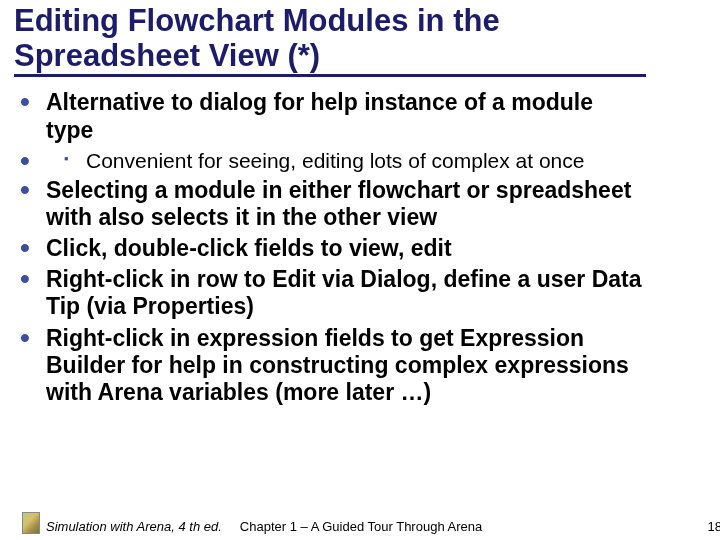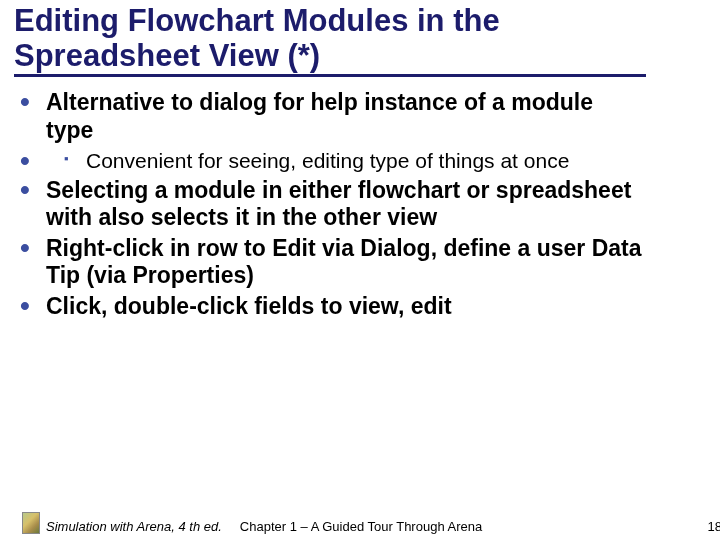--- a/index.html
+++ b/index.html
@@ -97,26 +97,27 @@
 <body>
 
 <div class="slide">
 
   <div class="title">Editing Flowchart Modules in the Spreadsheet View (*)</div>
 
   <ul class="top">
     <li>Alternative to dialog for help instance of a module type</li>
     <li>
       <ul class="sub">
-        <li>Convenient for seeing, editing type of things at once</li>
+        <li>Convenient for seeing, editing lots of complex at once</li>
       </ul>
     </li>
     <li>Selecting a module in either flowchart or spreadsheet with also selects it in the other view</li>
+    <li>Click, double-click fields to view, edit</li>
     <li>Right-click in row to Edit via Dialog, define a user Data Tip (via Properties)</li>
-    <li>Click, double-click fields to view, edit</li>
+    <li>Right-click in expression fields to get Expression Builder for help in constructing complex expressions with Arena variables (more later …)</li>
   </ul>
 
   <div class="footer">
     <div class="thumb"></div>
     <span class="book">Simulation with Arena, 4 th ed.</span>
     <span class="chapter">Chapter 1 – A Guided Tour Through Arena</span>
     <span class="pagenum">18</span>
   </div>
 
 </div>

